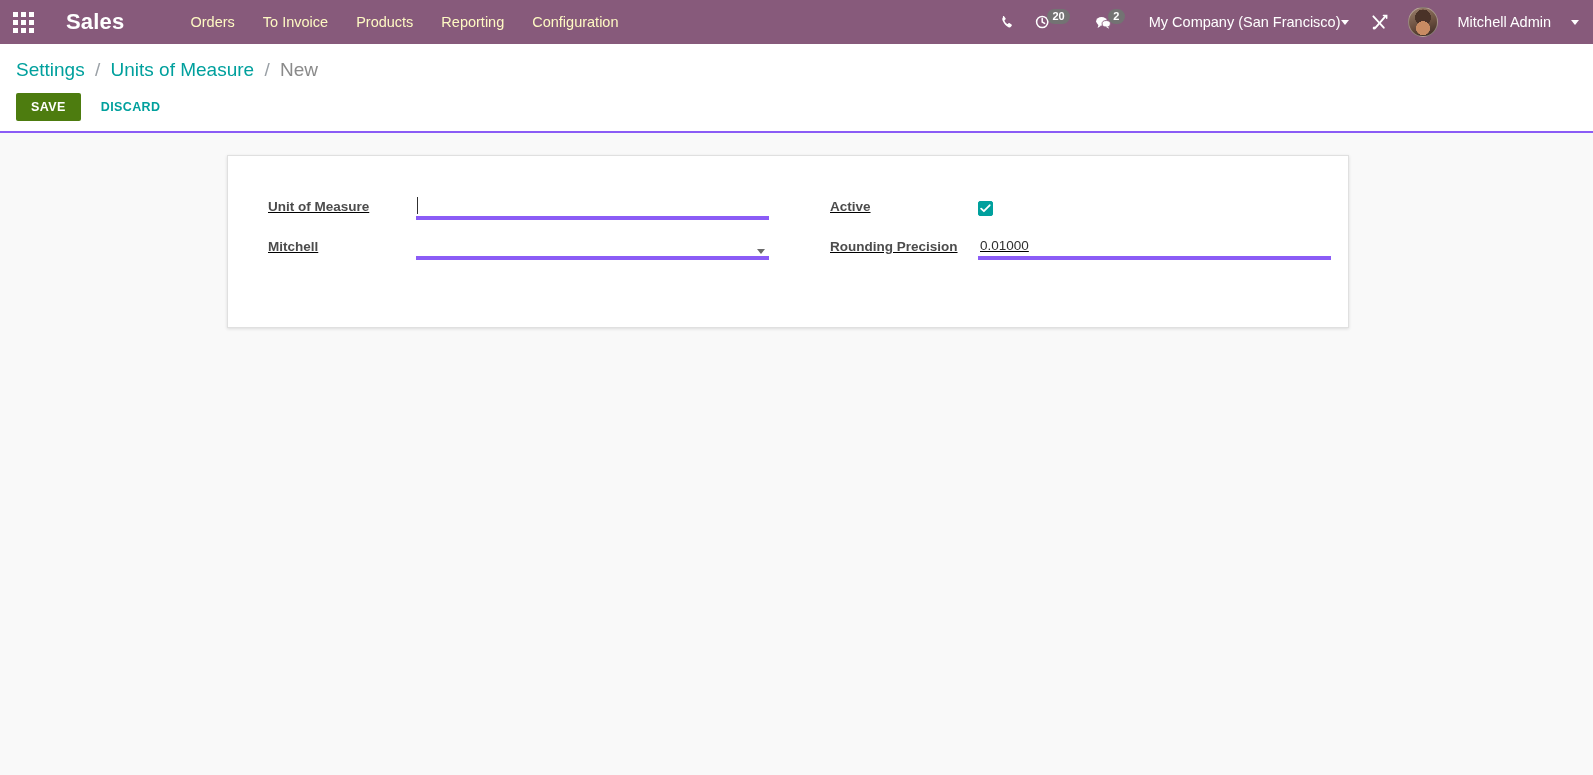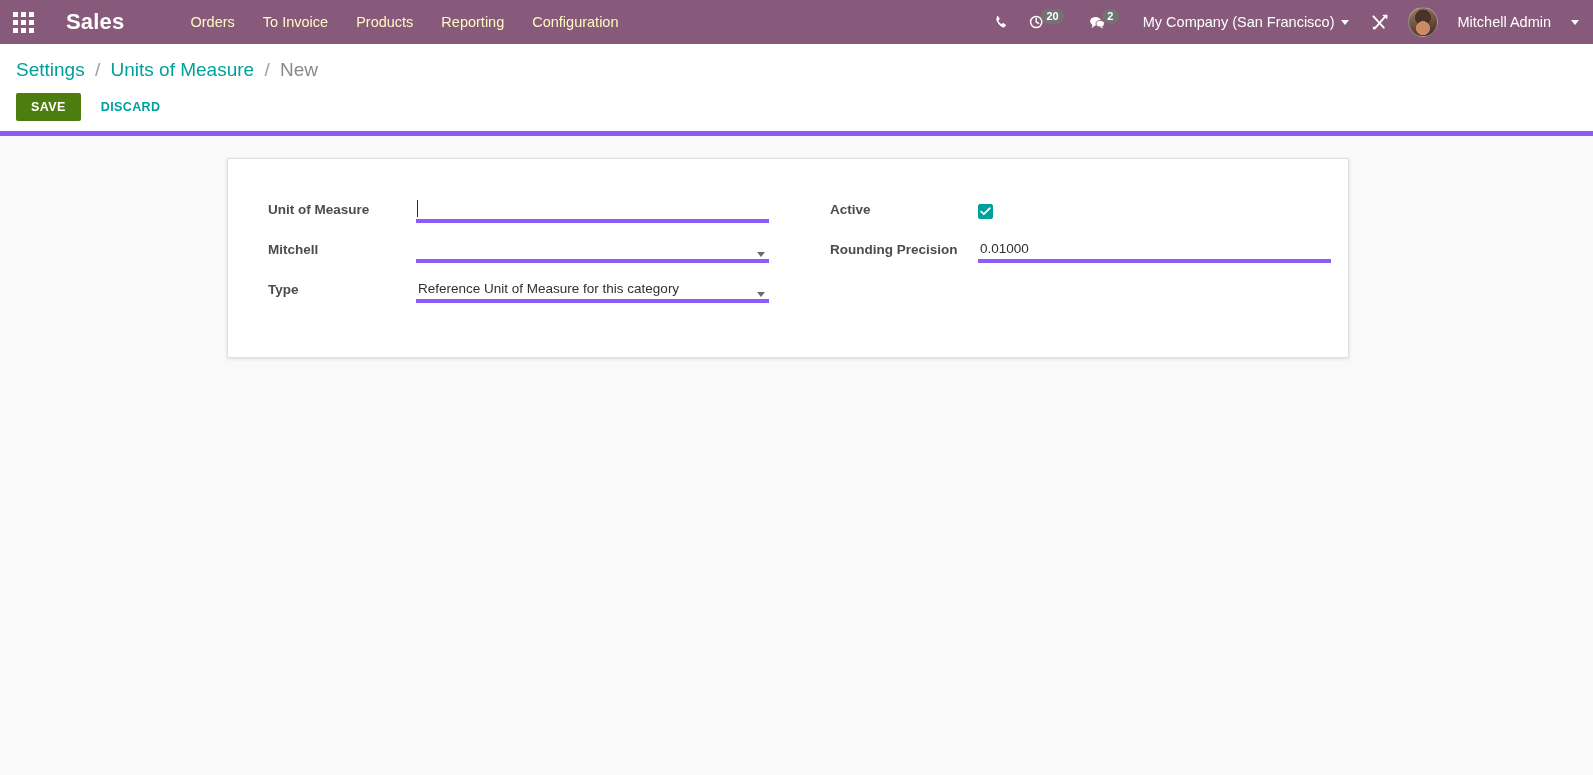--- a/index.html
+++ b/index.html
@@ -59,21 +59,21 @@
   .badge {
     background: #737373; color: #fff;
     font-size: 11px; font-weight: bold;
     border-radius: 9px; padding: 1px 5px;
     min-width: 17px; text-align: center;
     position: relative; left: -4px; top: -6px;
     line-height: 13px;
   }
   .company-selector {
     font-size: 14.5px; color: #fff;
-    display: flex; align-items: center; gap: 6px;
+    display: flex; align-items: center; 
     padding: 0 10px; height: 44px; cursor: pointer;
     white-space: nowrap;
   }
   .caret-down {
     width: 0; height: 0;
     border-left: 4px solid transparent;
     border-right: 4px solid transparent;
     border-top: 5px solid currentColor;
     display: inline-block;
   }
@@ -90,21 +90,21 @@
       radial-gradient(circle at 50% 34%, #4a3228 0 34%, transparent 35%),
       linear-gradient(160deg, #9a7f6b 0%, #6b4f3f 55%, #3a2a22 100%);
     border: 1px solid rgba(255,255,255,.35);
     flex: 0 0 auto;
   }
 
   
   .control-panel {
     background: #ffffff;
     padding: 14px 16px 10px 16px;
-    border-bottom: 5px solid #8b5cf6;
+    border-bottom: 2px solid #8b5cf6;
   }
   .breadcrumb {
     font-size: 19px; color: #00A09D;
     line-height: 24px; margin-bottom: 11px;
   }
   .breadcrumb .crumb { cursor: pointer; }
   .breadcrumb .sep { color: #9aa0a6; margin: 0 5px; }
   .breadcrumb .current { color: #8a8a8a; cursor: default; }
 
   .actions { display: flex; align-items: center; gap: 10px; }
@@ -115,21 +115,21 @@
     padding: 7px 15px; cursor: pointer;
     text-transform: none;
   }
   .btn-discard {
     background: transparent; color: #00A09D;
     font-size: 12.5px; font-weight: bold; letter-spacing: .4px;
     border: none; padding: 7px 10px; cursor: pointer;
   }
 
   
-  .sheet-wrap { padding-top: 22px; }
+  .sheet-wrap { padding-top: 22px; text-decoration: underline; }
   .sheet {
     width: 1122px; margin-left: 227px;
     background: #ffffff;
     border: 1px solid #e0e0e0;
     box-shadow: 0 1px 3px rgba(0,0,0,.12);
     padding: 38px 40px 40px 40px;
     min-height: 173px;
   }
   .form-cols { display: flex; }
   .col { width: 50%; }
@@ -298,29 +298,20 @@
         <div class="field-row">
           <div class="field-label">Mitchell</div>
           <div class="field-control">
             <div class="select-wrap">
               <input class="inp select-inp" type="text" value="" style="">
               <span class="select-caret"></span>
             </div>
           </div>
         </div>
 
-        <div class="field-row">
-          <div class="field-label">Type</div>
-          <div class="field-control">
-            <div class="select-wrap">
-              <input class="inp select-inp" type="text" value="Reference Unit of Measure for this category" style="">
-              <span class="select-caret"></span>
-            </div>
-          </div>
-        </div>
 
       </div>
 
       <div class="col col-right">
 
         <div class="field-row row-active">
           <div class="field-label">Active</div>
           <div class="field-control">
             <span class="checkbox">
               <svg width="11" height="9" viewBox="0 0 12 10">

